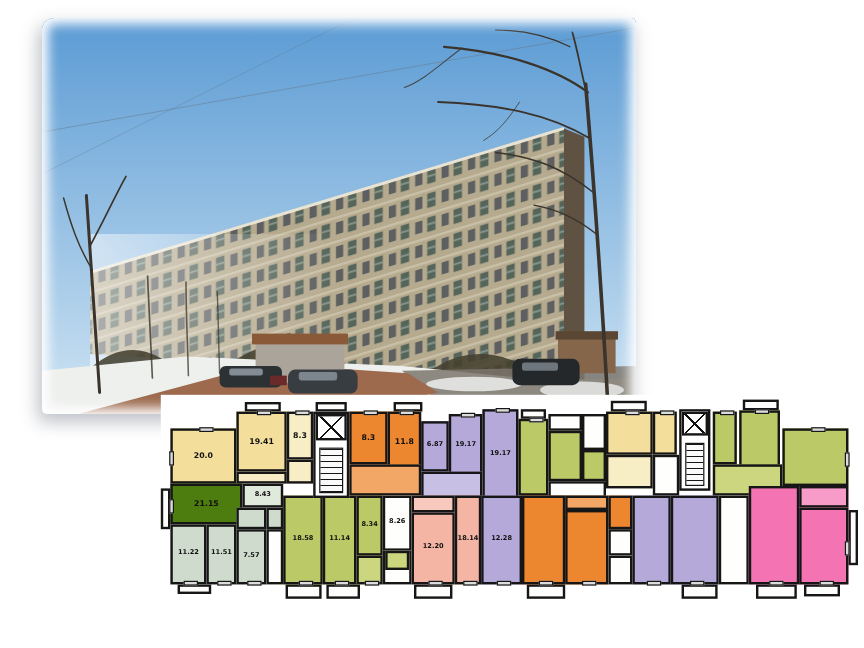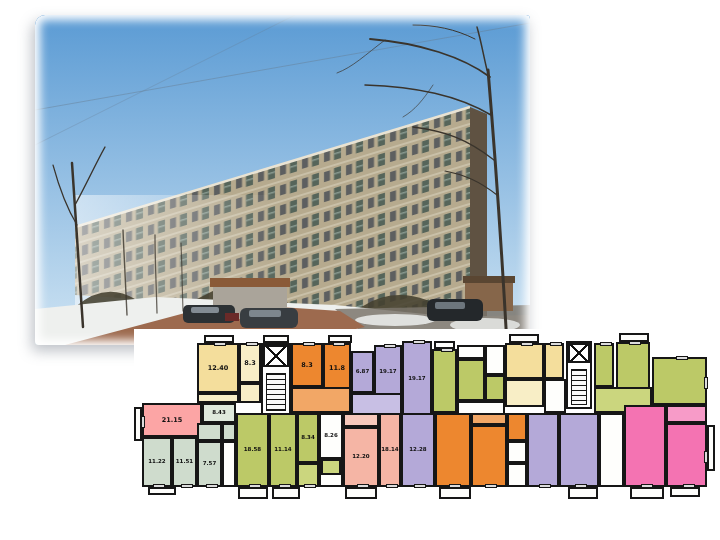--- a/index.html
+++ b/index.html
@@ -131,22 +131,27 @@
     <div class="balcony" style="left: 14px; top: 158px; width: 28px; height: 8px;"></div>
     <div class="balcony" style="left: 104px; top: 158px; width: 30px; height: 12px;"></div>
     <div class="balcony" style="left: 138px; top: 158px; width: 28px; height: 12px;"></div>
     <div class="balcony" style="left: 211px; top: 158px; width: 32px; height: 12px;"></div>
     <div class="balcony" style="left: 305px; top: 158px; width: 32px; height: 12px;"></div>
     <div class="balcony" style="left: 434px; top: 158px; width: 30px; height: 12px;"></div>
     <div class="balcony" style="left: 496px; top: 158px; width: 34px; height: 12px;"></div>
     <div class="balcony" style="left: 536px; top: 158px; width: 30px; height: 10px;"></div>
     <div class="balcony" style="left: 573px; top: 96px; width: 8px; height: 46px;"></div>
     <div class="balcony" style="left: 0px; top: 78px; width: 8px; height: 34px;"></div>
+    <div class="room" style="left: 8px; top: 28px; width: 55px; height: 46px; background: rgb(244, 222, 156);">
+      <span class="rlabel">20.0</span>
+      <div class="winmark" style="width: 4px; height: 12px; top: 17px; left: -3px;"></div>
+      <div class="winmark" style="width: 12px; height: 4px; left: 21.5px; top: -3px;"></div>
+    </div>
     <div class="room" style="left: 63px; top: 14px; width: 42px; height: 50px; background: rgb(244, 222, 156);">
-      <span class="rlabel">12.40</span>
+      <span class="rlabel">19.41</span>
       <div class="winmark" style="width: 12px; height: 4px; left: 15px; top: -3px;"></div>
     </div>
     <div class="room" style="left: 105px; top: 14px; width: 22px; height: 40px; background: rgb(248, 238, 198);">
       <span class="rlabel">8.3</span>
       <div class="winmark" style="width: 12px; height: 4px; left: 5px; top: -3px;"></div>
     </div>
     <div class="room" style="left: 105px; top: 54px; width: 22px; height: 20px; background: rgb(248, 238, 198);"></div>
     <div class="room" style="left: 63px; top: 64px; width: 42px; height: 10px; background: rgb(248, 238, 198);"></div>
     <div class="room" style="left: 157px; top: 14px; width: 32px; height: 44px; background: rgb(237, 135, 47);">
       <span class="rlabel">8.3</span>
@@ -189,21 +194,21 @@
       <div class="winmark" style="width: 12px; height: 4px; left: 4px; top: -3px;"></div>
     </div>
     <div class="room" style="left: 482px; top: 13px; width: 34px; height: 47px; background: rgb(188, 201, 103);">
       <div class="winmark" style="width: 12px; height: 4px; left: 11px; top: -3px;"></div>
     </div>
     <div class="room" style="left: 518px; top: 28px; width: 55px; height: 48px; background: rgb(188, 201, 103);">
       <div class="winmark" style="width: 12px; height: 4px; left: 21.5px; top: -3px;"></div>
       <div class="winmark" style="width: 4px; height: 12px; top: 18px; right: -3px;"></div>
     </div>
     <div class="room" style="left: 460px; top: 58px; width: 58px; height: 26px; background: rgb(203, 214, 126);"></div>
-    <div class="room" style="left: 8px; top: 74px; width: 60px; height: 34px; background: #fca5a5;">
+    <div class="room" style="left: 8px; top: 74px; width: 60px; height: 34px; background: #4d7c0f;">
       <span class="rlabel">21.15</span>
       <div class="winmark" style="width: 4px; height: 12px; top: 11px; left: -3px;"></div>
     </div>
     <div class="room" style="left: 8px; top: 108px; width: 30px; height: 50px; background: rgb(207, 220, 205);">
       <span class="rlabel" style="font-size: 5.5px;">11.22</span>
       <div class="winmark" style="width: 12px; height: 4px; left: 9px; bottom: -3px;"></div>
     </div>
     <div class="room" style="left: 38px; top: 108px; width: 25px; height: 50px; background: rgb(207, 220, 205);">
       <span class="rlabel" style="font-size: 5.5px;">11.51</span>
       <div class="winmark" style="width: 12px; height: 4px; left: 6.5px; bottom: -3px;"></div>

